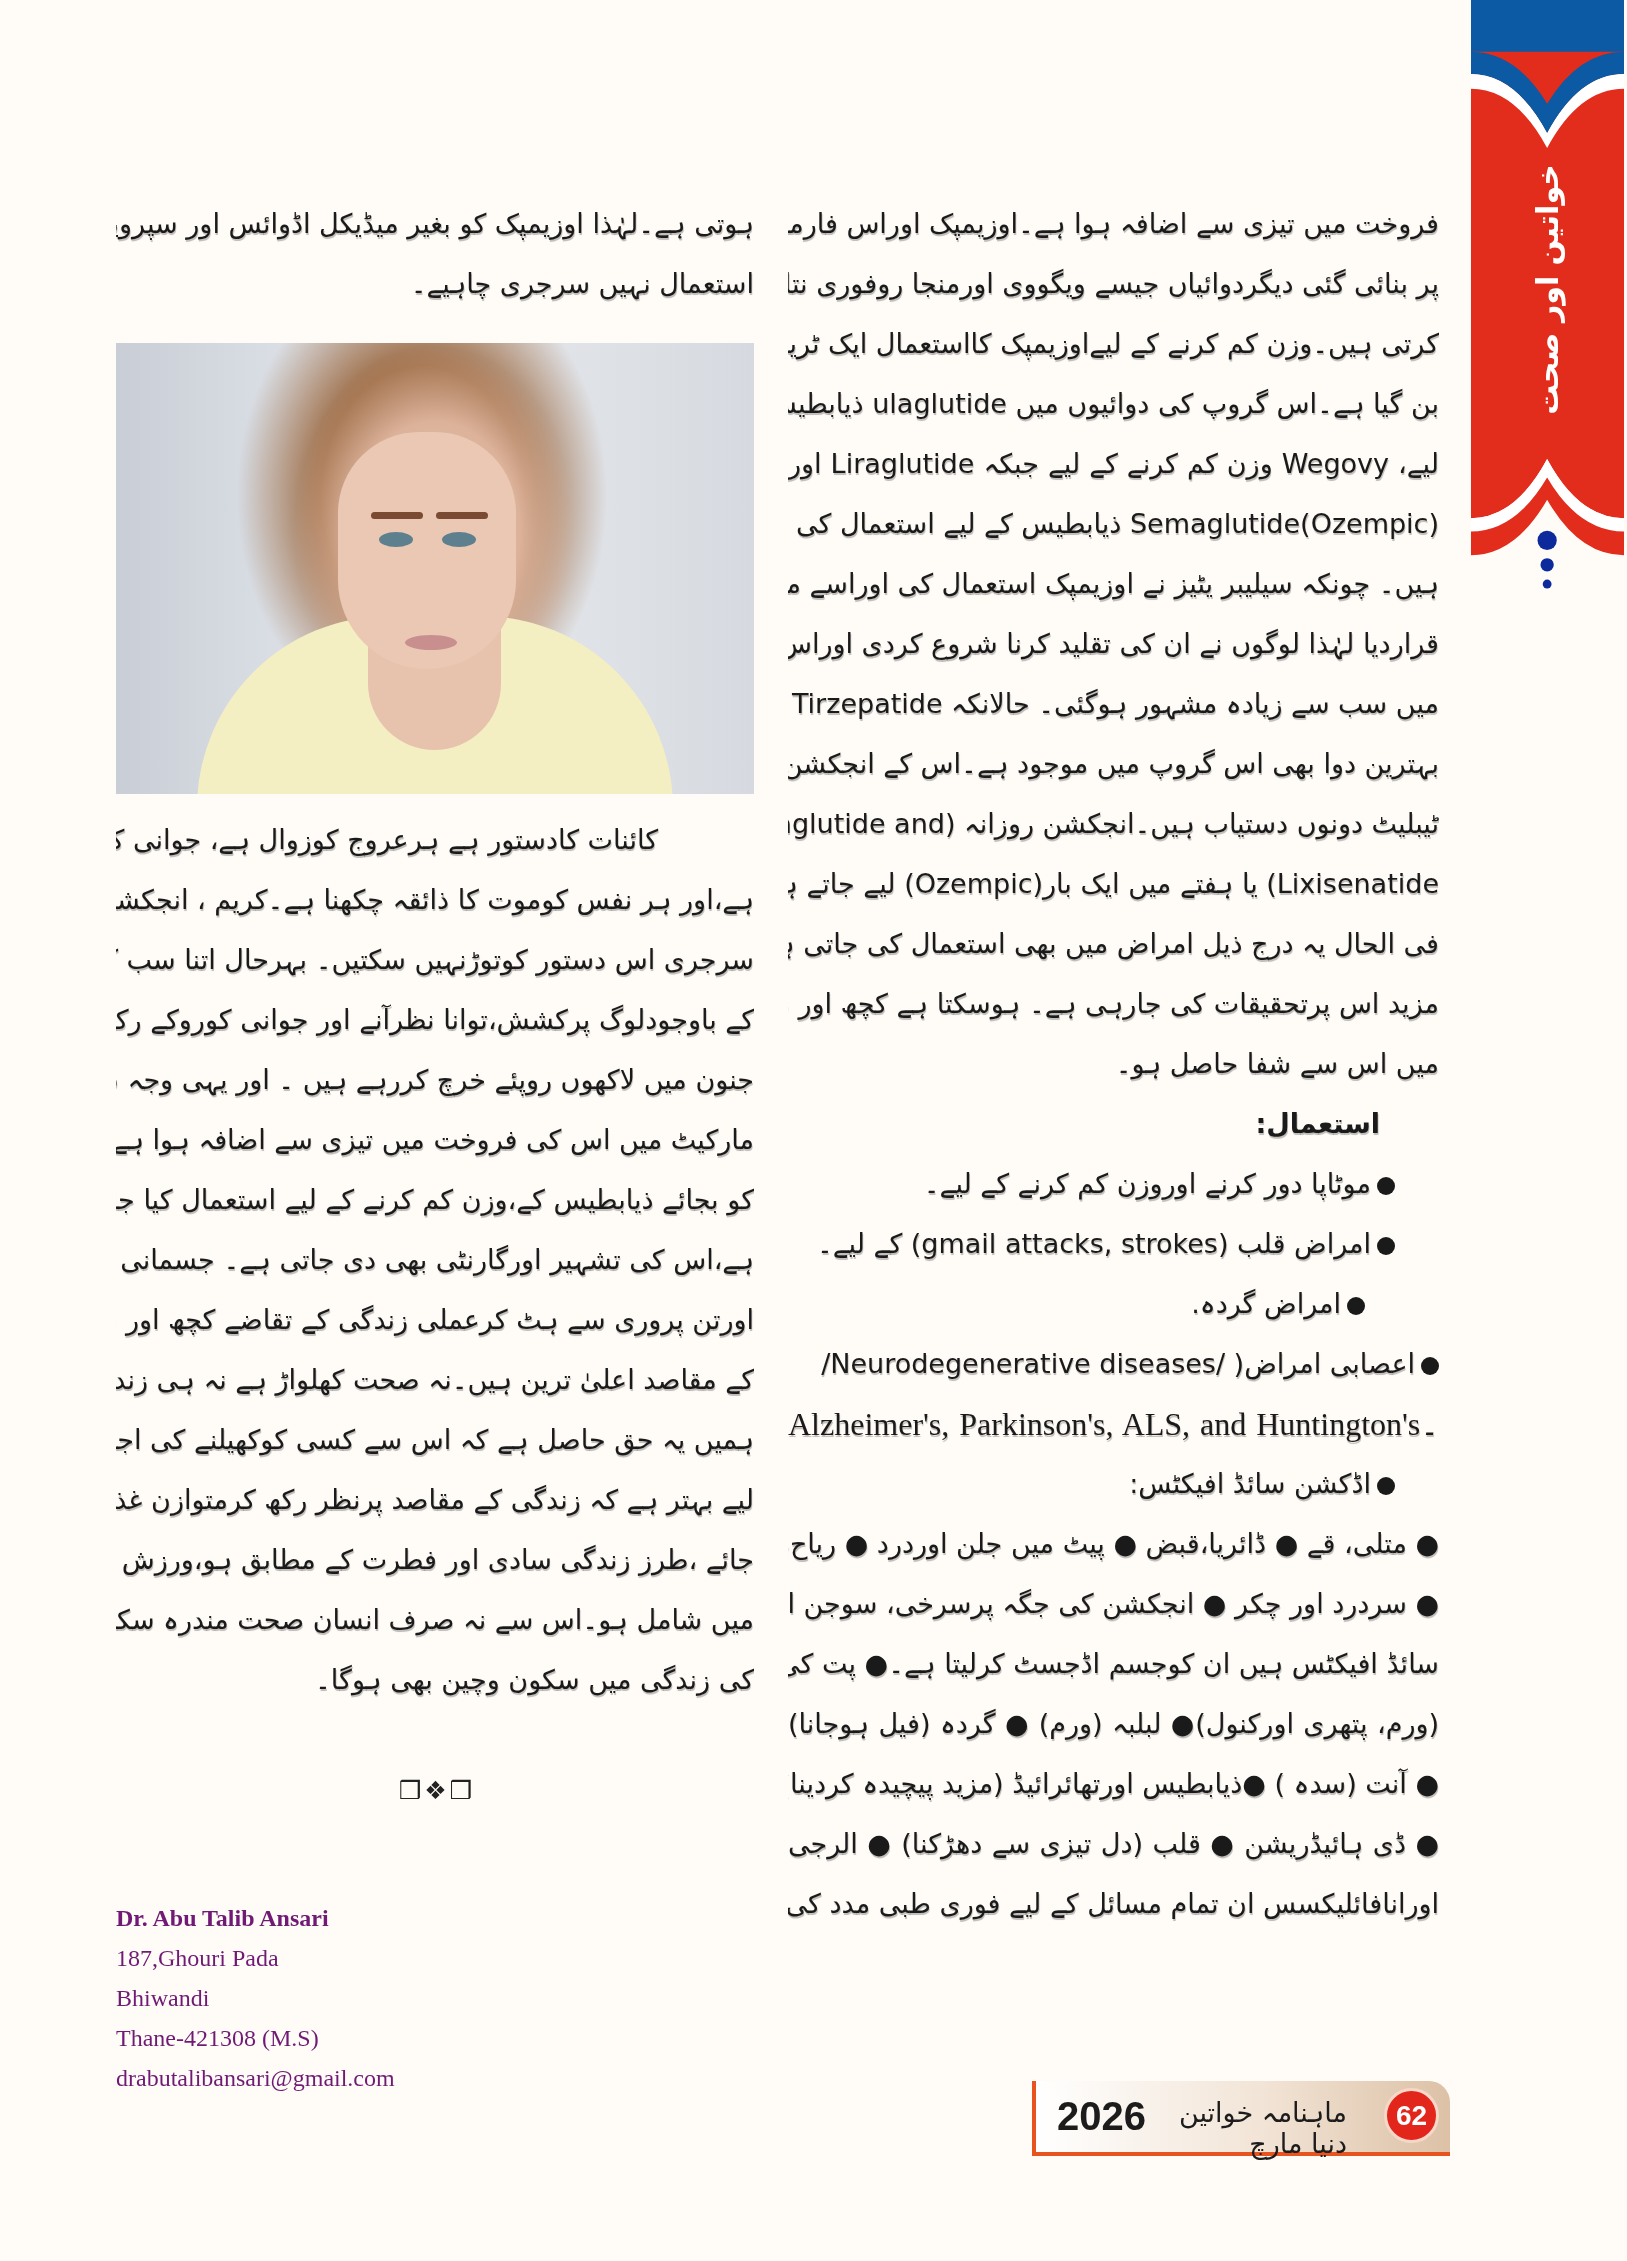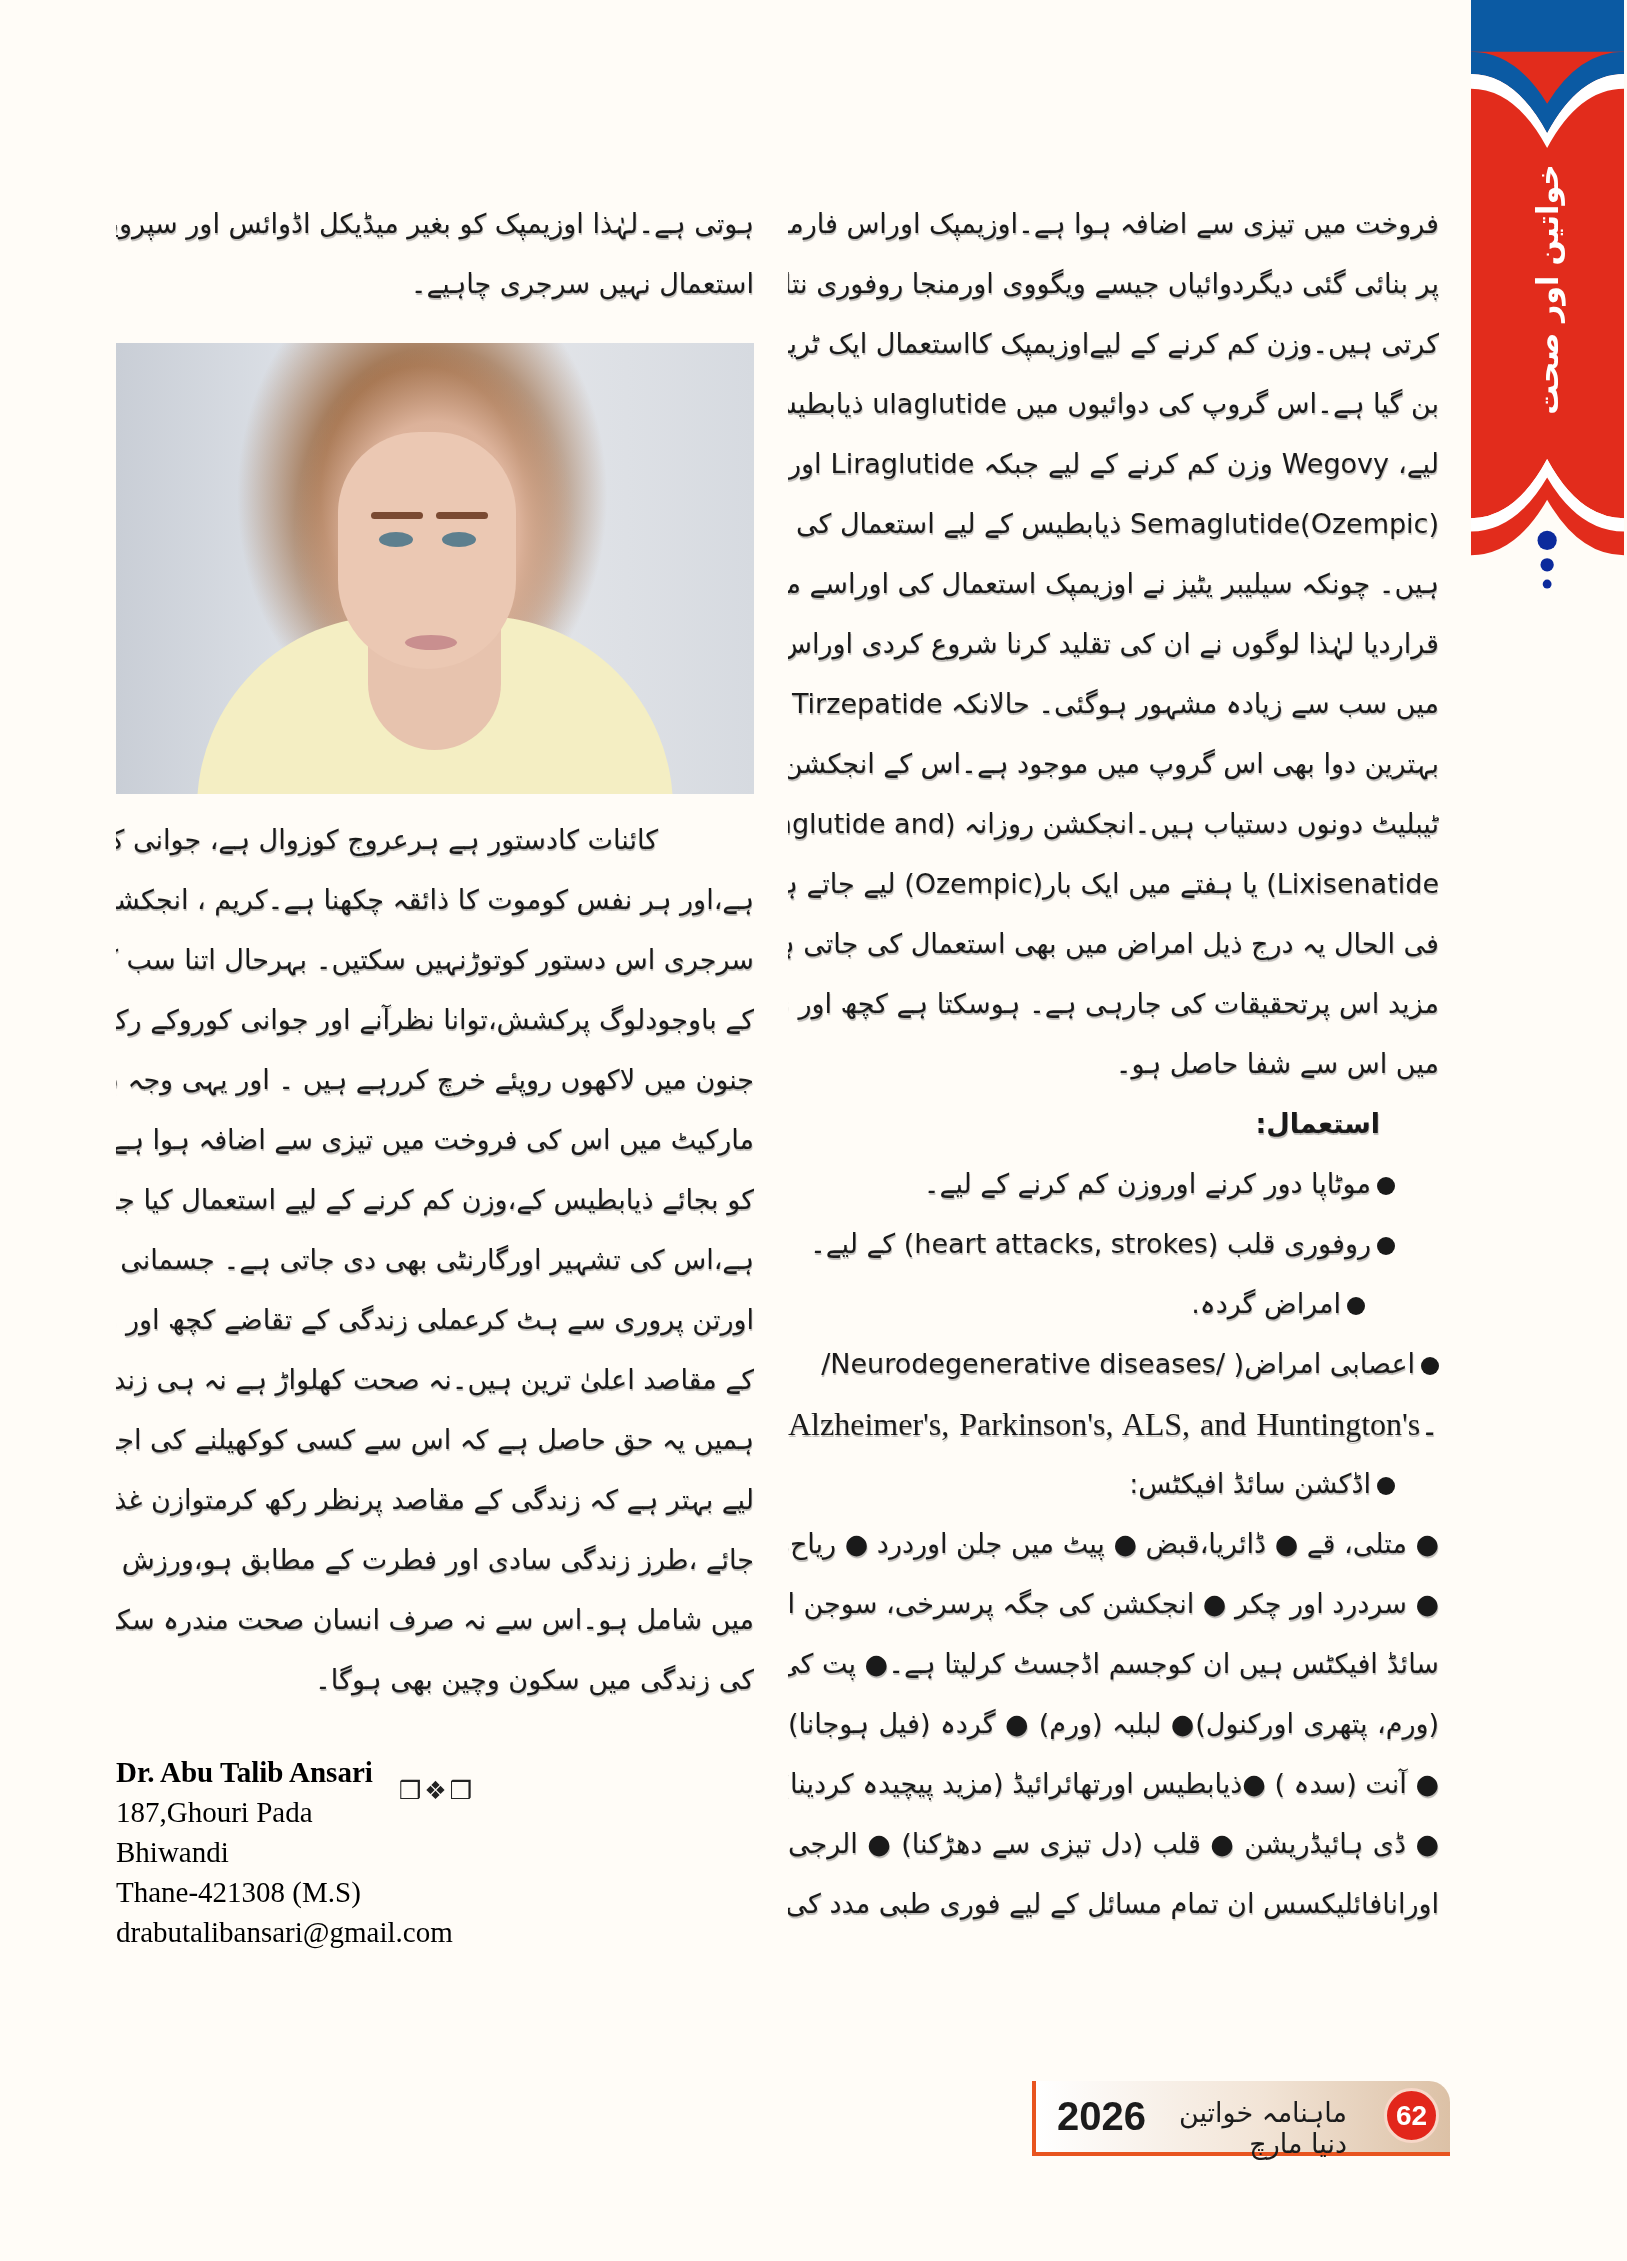--- a/index.html
+++ b/index.html
@@ -57,22 +57,22 @@
   #photo .eye.l { left:263px; } #photo .eye.r { left:326px; }
   #photo .brow { position:absolute; top:169px; width:52px; height:7.4px; border-radius:4.4px; background:#7a4a32; }
   #photo .brow.l { left:255px; } #photo .brow.r { left:320px; }
   #photo .lips { position:absolute; left:289px; top:292px; width:52px; height:15px; border-radius:50%; background:#c98f8f; }
 
   #separator {
     position:absolute; left:385px; top:1776px; width:104px; text-align:center;
     font-size:25px; color:#222; font-family:"DejaVu Sans", sans-serif; letter-spacing:3px;
   }
   #author {
-    position:absolute; left:116px; top:1752px; width:518px;
-    font-family:"Liberation Serif", serif; font-size:29px; line-height:40px; color:#000000;
+    position:absolute; left:116px; top:1898px; width:518px;
+    font-family:"Liberation Serif", serif; font-size:24px; line-height:40px; color:#701a75;
   }
   #author .name { font-weight:bold; }
 
   #ribbon { position:absolute; left:1471px; top:0; width:153px; height:607px; }
   #ribbon-title {
     position:absolute; left:1471px; top:126px; width:153px; height:326px;
     display:flex; align-items:center; justify-content:center;
   }
   #ribbon-title span {
     display:block; transform:rotate(-90deg); white-space:nowrap; direction:rtl;
@@ -131,21 +131,21 @@
   <span class="line">قراردیا لہٰذا لوگوں نے ان کی تقلید کرنا شروع کردی اوراس گروپ</span>
   <span class="line">میں سب سے زیادہ مشہور ہوگئی۔ حالانکہ Tirzepatide جیسی</span>
   <span class="line">بہترین دوا بھی اس گروپ میں موجود ہے۔اس کے انجکشن اور</span>
   <span class="line">ٹیبلیٹ دونوں دستیاب ہیں۔انجکشن روزانہ (Liraglutide and</span>
   <span class="line">Lixisenatide) یا ہفتے میں ایک بار(Ozempic) لیے جاتے ہیں۔</span>
   <span class="line">فی الحال یہ درج ذیل امراض میں بھی استعمال کی جاتی ہیں اور</span>
   <span class="line">مزید اس پرتحقیقات کی جارہی ہے۔ ہوسکتا ہے کچھ اور نئے امراض</span>
   <span class="line last">میں اس سے شفا حاصل ہو۔</span>
   <span class="line heading">استعمال:</span>
   <span class="line bullet b1"><span class="bullet-dot"></span><span>موٹاپا دور کرنے اوروزن کم کرنے کے لیے۔</span></span>
-  <span class="line bullet b1"><span class="bullet-dot"></span><span>روفوری قلب (heart attacks, strokes) کے لیے۔</span></span>
+  <span class="line bullet b1"><span class="bullet-dot"></span><span>امراض قلب (gmail attacks, strokes) کے لیے۔</span></span>
   <span class="line bullet b2"><span class="bullet-dot"></span><span>امراض گردہ.</span></span>
   <span class="line bullet"><span class="bullet-dot"></span><span>اعصابی امراض( /Neurodegenerative diseases/</span></span>
   <span class="line latin">Alzheimer's, Parkinson's, ALS, and Huntington's۔</span>
   <span class="line bullet b1"><span class="bullet-dot"></span><span>اڈکشن سائڈ افیکٹس:</span></span>
   <span class="line">● متلی، قے ● ڈائریا،قبض ● پیٹ میں جلن اوردرد ● ریاح، اپھارہ</span>
   <span class="line">● سردرد اور چکر ● انجکشن کی جگہ پرسرخی، سوجن اور کھجلی یہ معمولی</span>
   <span class="line">سائڈ افیکٹس ہیں ان کوجسم اڈجسٹ کرلیتا ہے۔● پت کی تھیلی</span>
   <span class="line">(ورم، پتھری اورکنول)● لبلبہ (ورم) ● گردہ (فیل ہوجانا)</span>
   <span class="line">● آنت (سدہ ) ●ذیابطیس اورتھائرائیڈ (مزید پیچیدہ کردینا)</span>
   <span class="line">● ڈی ہائیڈریشن ● قلب (دل تیزی سے دھڑکنا) ● الرجی</span>

